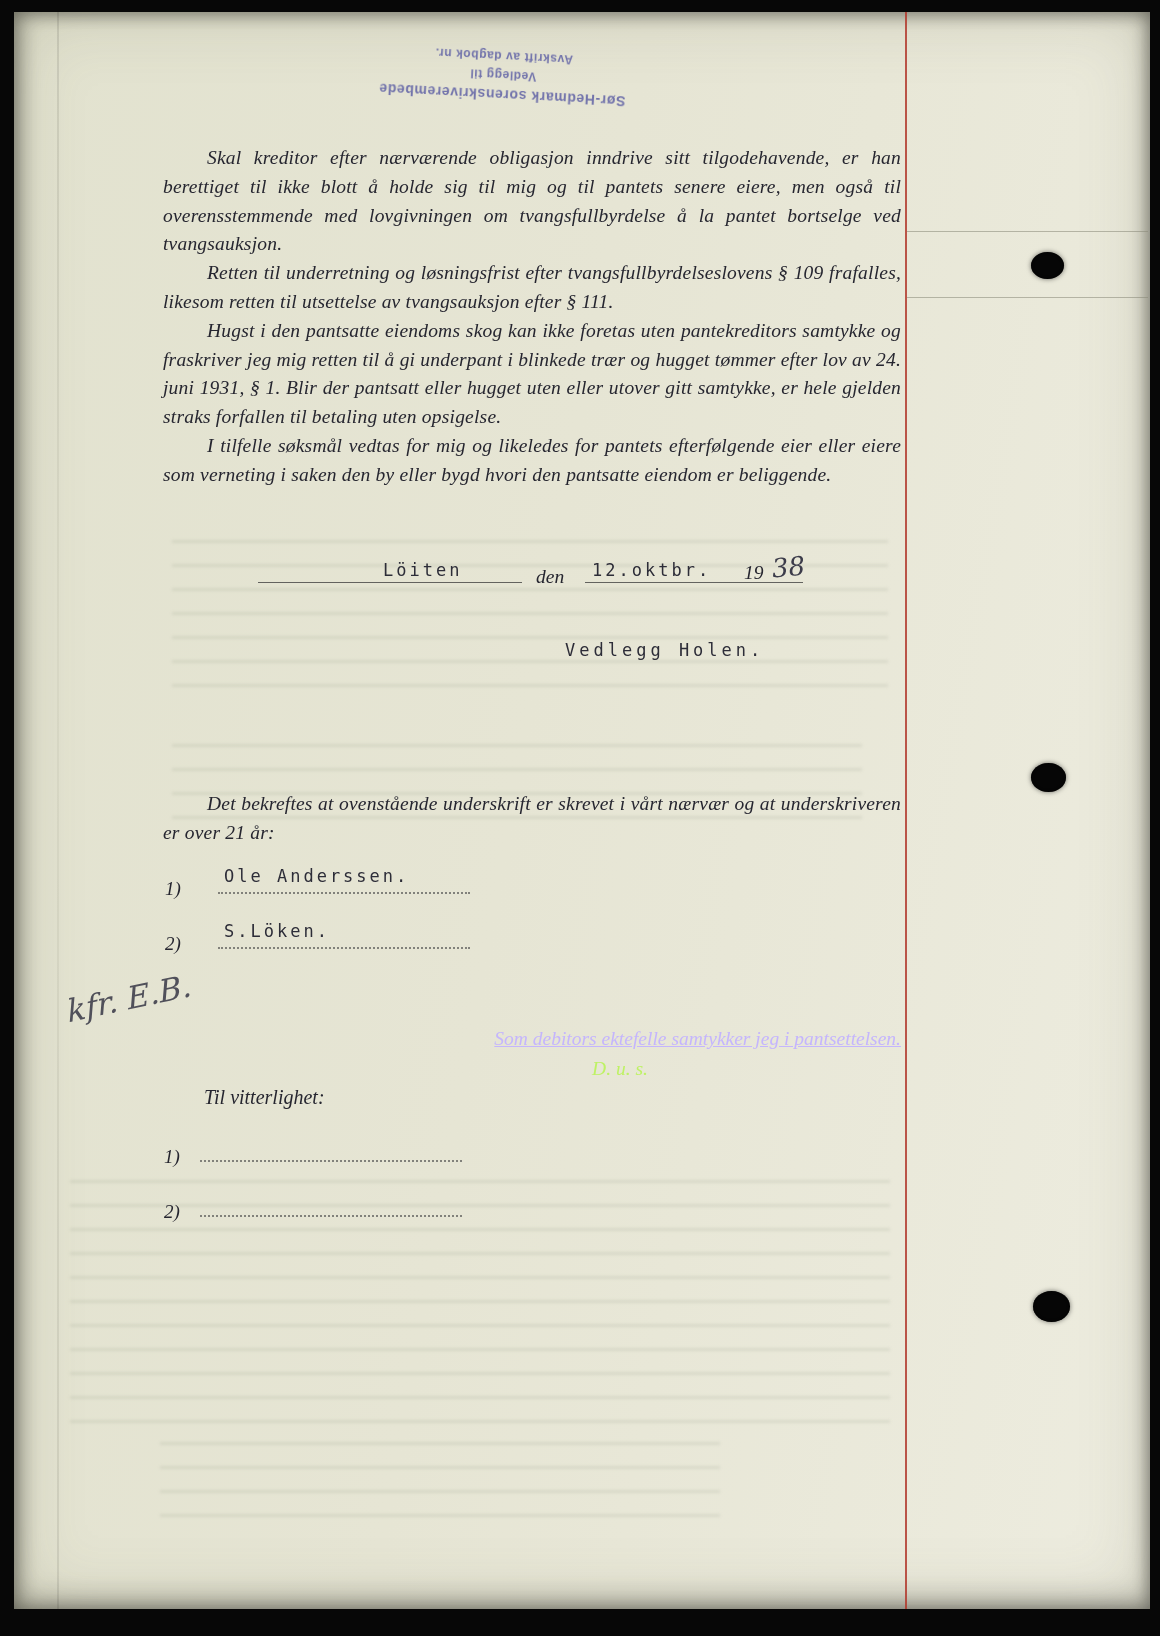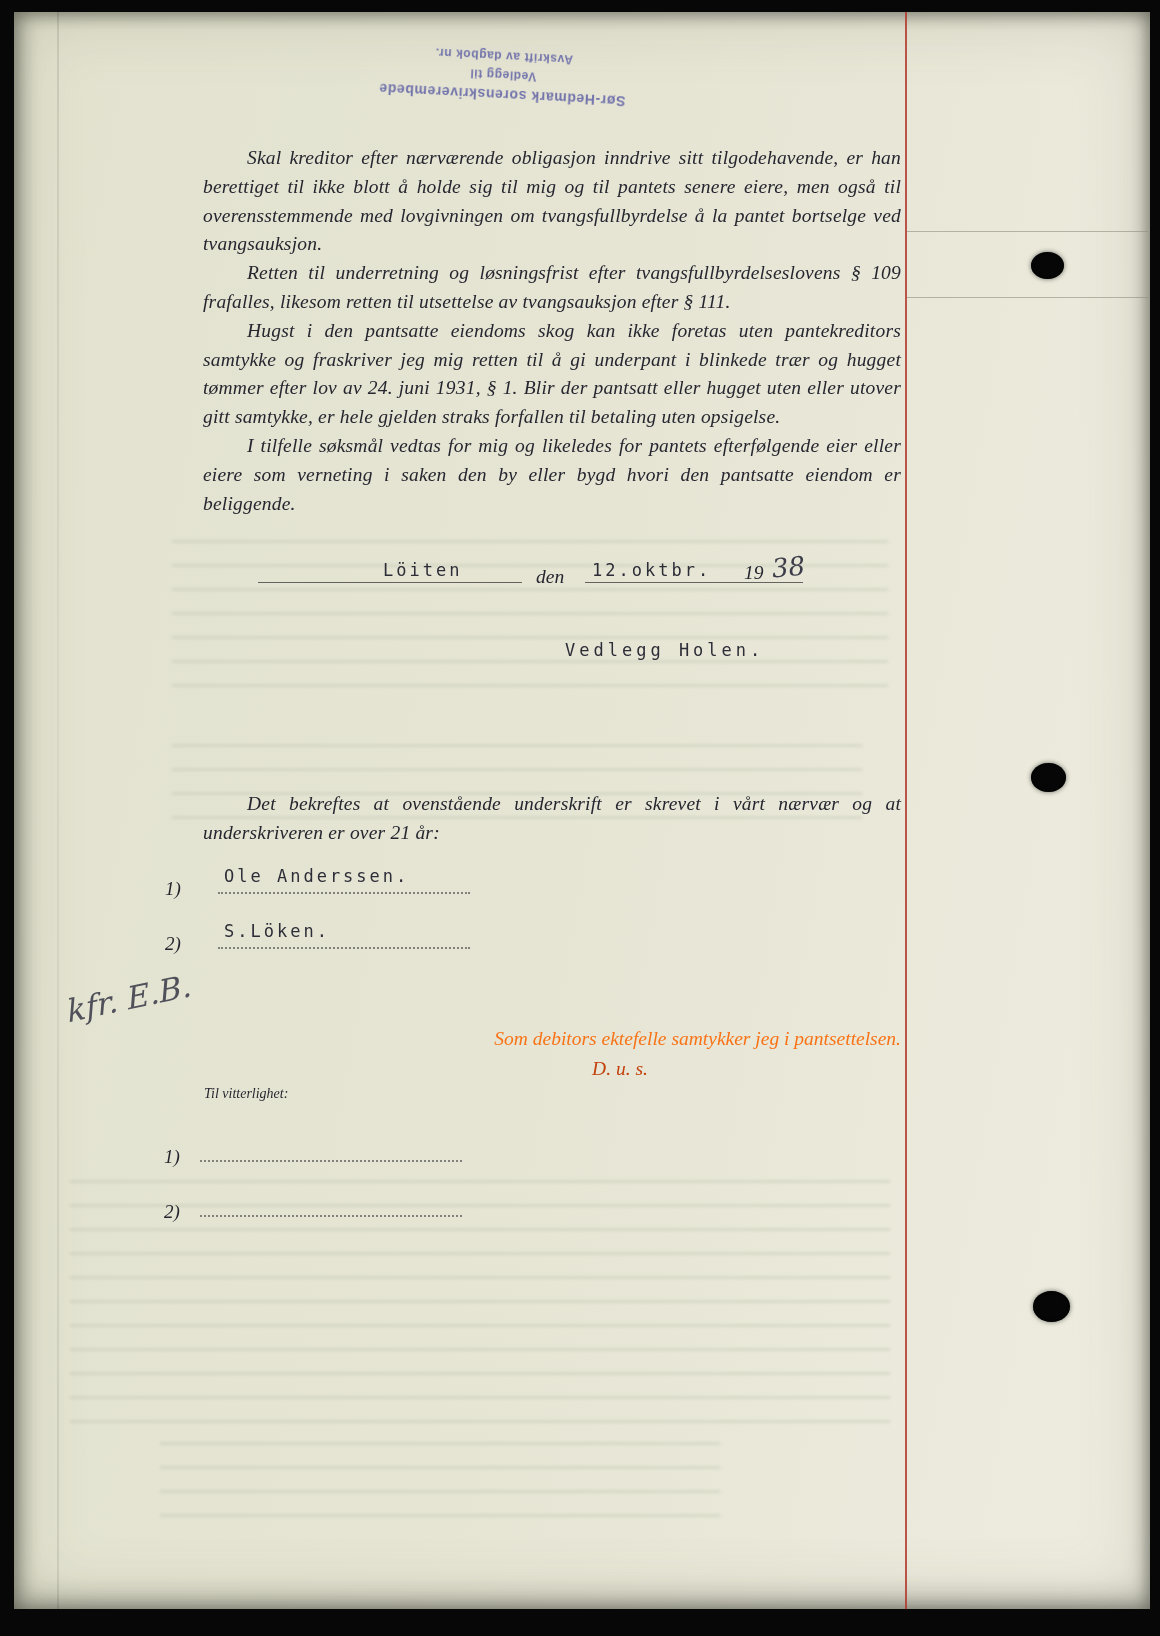--- a/index.html
+++ b/index.html
@@ -50,21 +50,21 @@
   }
   .stamp .s-big  { font-size:14px; line-height:22px; }
   .stamp .s-sml  { font-size:12px; line-height:19px; }
 
   
   .body-text {
     position:absolute; left:163px; top:144px; width:738px;
     font-style:italic; font-size:19.5px; line-height:28.8px;
     color:#262630; text-align:justify; letter-spacing:.2px;
   }
-  .body-text p { text-indent:44px;margin-left:40px; }
+  .body-text p { text-indent:44px; }
 
   .it { font-style:italic; color:#262630; }
 
   .mono {
     font-family:"DejaVu Sans Mono", monospace;
     font-style:normal; color:#2d2d38;
     font-size:17px; letter-spacing:3px;
   }
 
   .abs { position:absolute; }
@@ -88,26 +88,26 @@
   .ghost {
     position:absolute;
     background:repeating-linear-gradient(180deg,
       rgba(128,138,117,.30) 0px, rgba(128,138,117,.30) 3px,
       transparent 3px, transparent 24px);
     filter:blur(1.8px); opacity:.5;
   }
 
   .consent-line {
     position:absolute; left:163px; top:1028px; width:738px;
-    font-style:italic; font-size:19.5px; color:#f97316; text-align:right;
+    font-style:italic; font-size:19.5px; color:#c4b5fd; text-align:right;text-decoration:underline;
   }
   .dus { position:absolute; left:520px; top:1058px; width:200px; text-align:center;
-         font-style:italic; font-size:19.5px; color:#c2410c; }
+         font-style:italic; font-size:19.5px; color:#bef264; }
   .vitt-label { position:absolute; left:204px; top:1086px;
-                font-style:italic; font-size:14px; color:#262630;text-align:right; }
+                font-style:italic; font-size:20px; color:#262630;text-align:right; }
 
   .num { font-style:italic; font-size:19px; color:#262630; }
 </style>
 </head>
 <body>
 
 <div class="scan">
 
   <div class="paper"></div>
   <div class="crease"></div>

